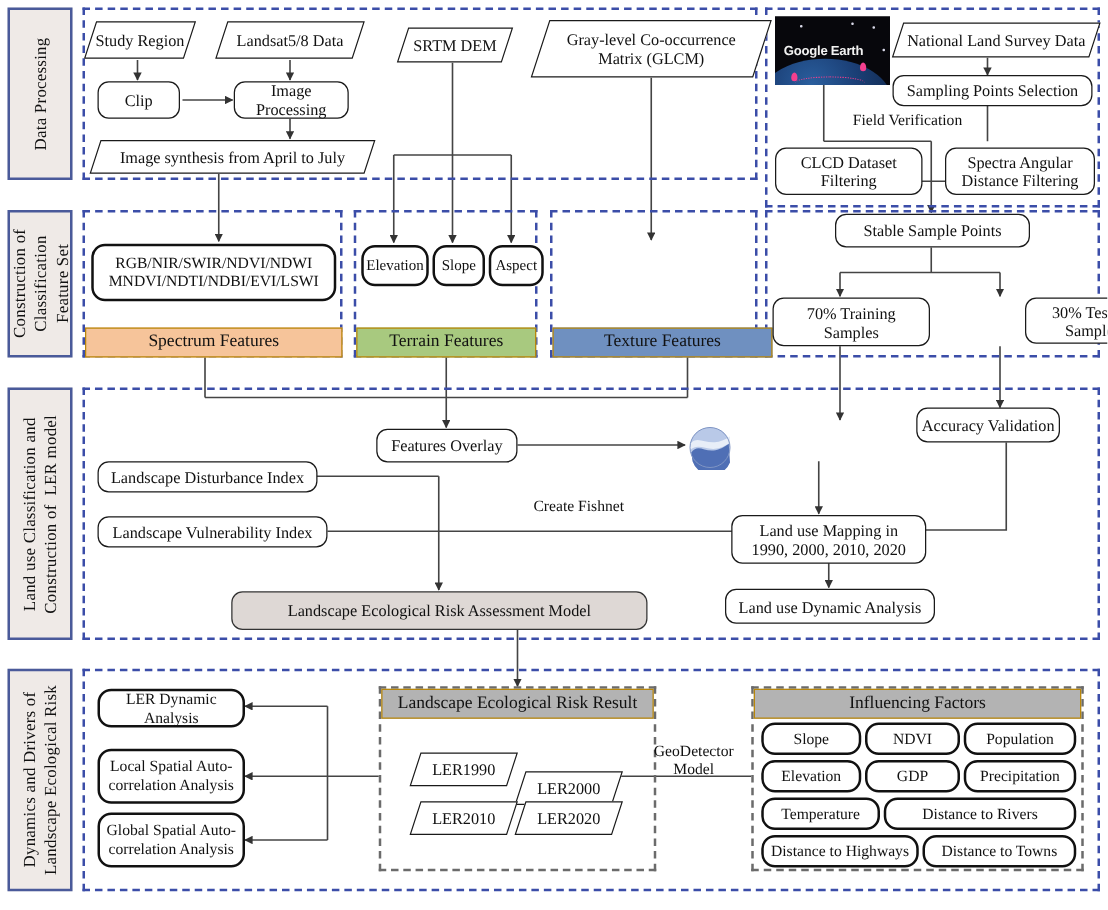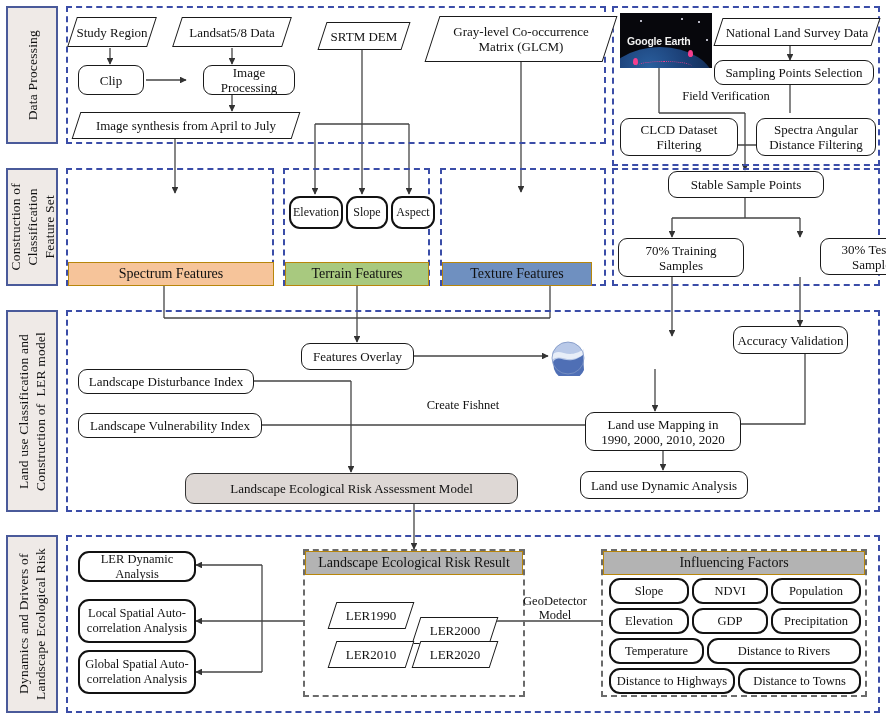--- a/index.html
+++ b/index.html
@@ -212,21 +212,21 @@
     <div class="skew"></div>
     <div class="txt">Study Region</div>
   </div>
   <div class="pgram" style="left:177px;top:17px;width:110px;height:30px;">
     <div class="skew"></div>
     <div class="txt">Landsat5/8 Data</div>
   </div>
   <div class="node rrect" style="left:78px;top:65px;width:66px;height:30px;">
     <span>Clip</span>
   </div>
-  <div class="node rrect" style="left:187px;top:65px;width:92px;height:30px;margin-left:16px;">
+  <div class="node rrect" style="left:187px;top:65px;width:92px;height:30px;">
     <span>Image Processing</span>
   </div>
   <div class="pgram" style="left:76px;top:112px;width:220px;height:27px;">
     <div class="skew"></div>
     <div class="txt">Image synthesis from April to July</div>
   </div>
   <div class="pgram" style="left:322px;top:22px;width:84px;height:28px;">
     <div class="skew"></div>
     <div class="txt">SRTM DEM</div>
   </div>
@@ -263,37 +263,41 @@
   <div class="node rrect" style="left:756px;top:118px;width:120px;height:38px;">
     <span style="white-space:pre-line;">Spectra Angular
 Distance Filtering</span>
   </div>
 
   <div class="panel" style="left:66px;top:168px;width:208px;height:118px;"></div>
   <div class="panel" style="left:283px;top:168px;width:147px;height:118px;"></div>
   <div class="panel" style="left:440px;top:168px;width:166px;height:118px;"></div>
   <div class="panel" style="left:612px;top:168px;width:268px;height:118px;"></div>
 
+  <div class="node rrect-thick" style="left:73px;top:195px;width:196px;height:46px;">
+    <span style="white-space:pre-line;font-size:12.5px;">RGB/NIR/SWIR/NDVI/NDWI
+MNDVI/NDTI/NDBI/EVI/LSWI</span>
+  </div>
   <div class="node rrect-thick" style="left:289px;top:196px;width:54px;height:33px;">
     <span style="font-size:12px;">Elevation</span>
   </div>
   <div class="node rrect-thick" style="left:346px;top:196px;width:42px;height:33px;">
     <span style="font-size:12px;">Slope</span>
   </div>
   <div class="node rrect-thick" style="left:391px;top:196px;width:44px;height:33px;">
     <span style="font-size:12px;">Aspect</span>
   </div>
 
   <div class="banner" style="left:68px;top:262px;width:206px;height:24px;background:#f6c49a;">
     <span>Spectrum Features</span>
   </div>
   <div class="banner" style="left:285px;top:262px;width:144px;height:24px;background:#a8c97f;">
     <span>Terrain Features</span>
   </div>
-  <div class="banner" style="left:442px;top:262px;width:150px;height:24px;background:#6f90c0;">
+  <div class="banner" style="left:442px;top:262px;width:176px;height:24px;background:#6f90c0;">
     <span>Texture Features</span>
   </div>
 
   <div class="node rrect" style="left:668px;top:171px;width:156px;height:27px;">
     <span>Stable Sample Points</span>
   </div>
   <div class="node rrect" style="left:618px;top:238px;width:126px;height:39px;">
     <span style="white-space:pre-line;">70% Training
 Samples</span>
   </div>

